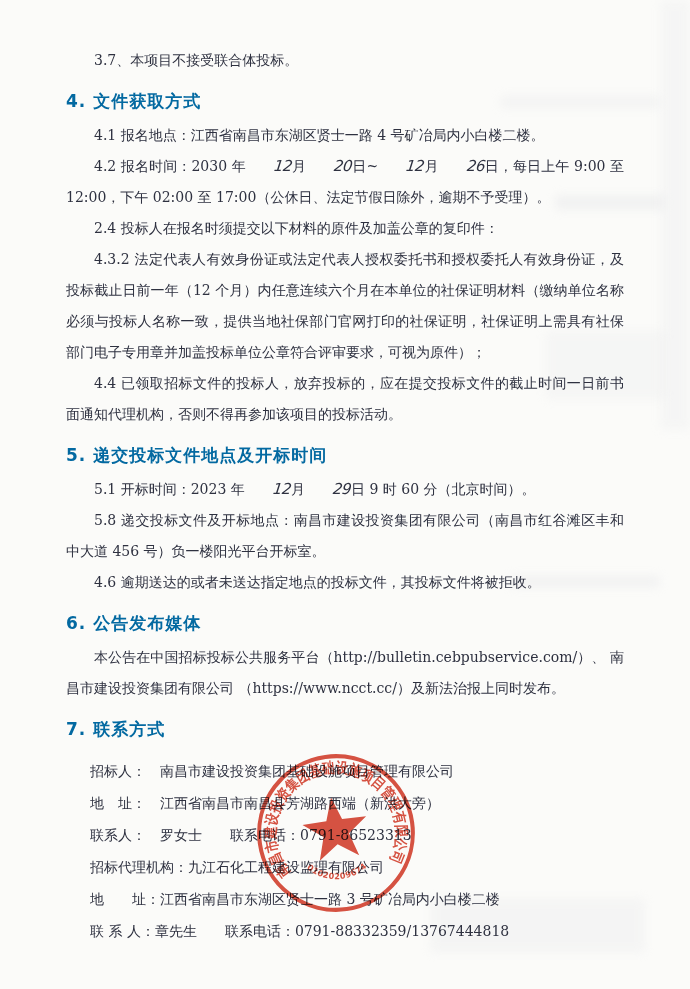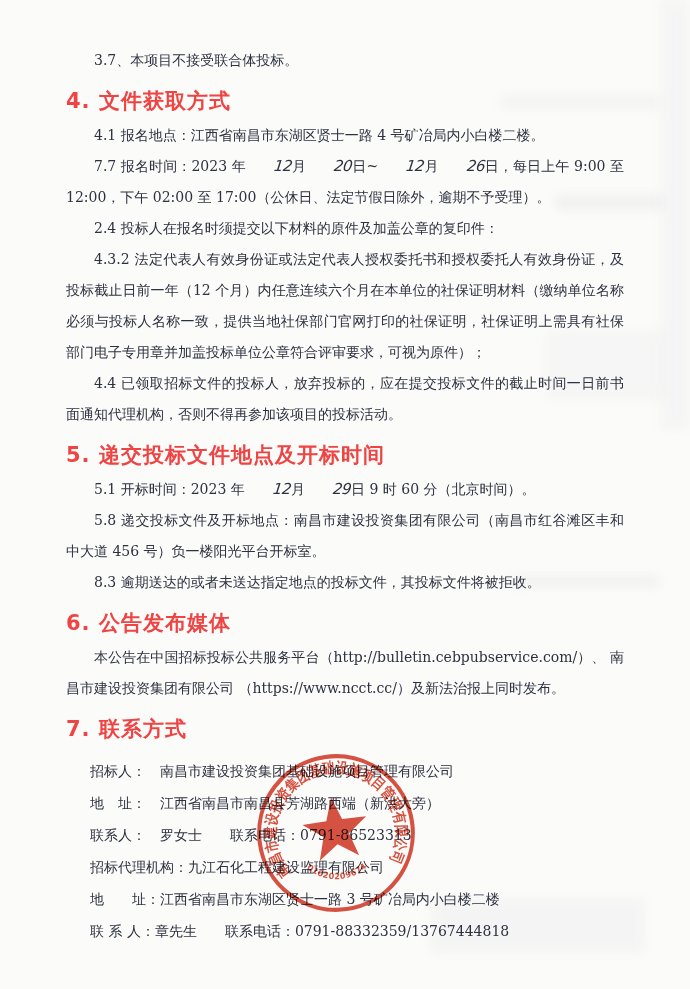--- a/index.html
+++ b/index.html
@@ -26,23 +26,23 @@
   }
   .doc p.body{
     margin:0;
     line-height:31px;
     text-align:justify;
     text-indent:2em;
   }
   .doc h2{
     font-family:"DejaVu Sans", sans-serif;
     font-weight:700;
-    font-size:21px;
+    font-size:17px;
     line-height:26px;
-    color:#ef4444;
+    color:#0369a1;
     margin:12px 0 6px 0;
     letter-spacing:1px;
   }
   .hw{
     font-family:"DejaVu Sans", sans-serif;
     font-style:italic;
     font-size:15px;
     letter-spacing:-0.5px;
     display:inline-block;
     transform:skewX(-7deg);
@@ -81,36 +81,36 @@
   <div class="artifact a6"></div>
 
   <main class="doc">
 
     <p class="body">3.7、本项目不接受联合体投标。</p>
 
     <h2>4. 文件获取方式</h2>
 
     <p class="body">4.1 报名地点：江西省南昌市东湖区贤士一路 4 号矿冶局内小白楼二楼。</p>
 
-    <p class="body"><span>7.7 报名时间：2023 年</span><span class="hw">12</span><span>月</span><span class="hw">20</span><span>日~</span><span class="hw">12</span><span>月</span><span class="hw">26</span><span>日，每日上午 9:00 至 12:00，下午 02:00 至 17:00（公休日、法定节假日除外，逾期不予受理）。</span></p>
+    <p class="body"><span>4.2 报名时间：2030 年</span><span class="hw">12</span><span>月</span><span class="hw">20</span><span>日~</span><span class="hw">12</span><span>月</span><span class="hw">26</span><span>日，每日上午 9:00 至 12:00，下午 02:00 至 17:00（公休日、法定节假日除外，逾期不予受理）。</span></p>
 
     <p class="body">2.4 投标人在报名时须提交以下材料的原件及加盖公章的复印件：</p>
 
 
     <p class="body">4.3.2 法定代表人有效身份证或法定代表人授权委托书和授权委托人有效身份证，及投标截止日前一年（12 个月）内任意连续六个月在本单位的社保证明材料（缴纳单位名称必须与投标人名称一致，提供当地社保部门官网打印的社保证明，社保证明上需具有社保部门电子专用章并加盖投标单位公章符合评审要求，可视为原件）；</p>
 
     <p class="body">4.4 已领取招标文件的投标人，放弃投标的，应在提交投标文件的截止时间一日前书面通知代理机构，否则不得再参加该项目的投标活动。</p>
 
     <h2>5. 递交投标文件地点及开标时间</h2>
 
     <p class="body"><span>5.1 开标时间：2023 年</span><span class="hw">12</span><span>月</span><span class="hw">29</span><span>日 9 时 60 分（北京时间）。</span></p>
 
     <p class="body">5.8 递交投标文件及开标地点：南昌市建设投资集团有限公司（南昌市红谷滩区丰和中大道 456 号）负一楼阳光平台开标室。</p>
 
-    <p class="body">8.3 逾期送达的或者未送达指定地点的投标文件，其投标文件将被拒收。</p>
+    <p class="body">4.6 逾期送达的或者未送达指定地点的投标文件，其投标文件将被拒收。</p>
 
     <h2>6. 公告发布媒体</h2>
 
     <p class="body">本公告在中国招标投标公共服务平台（http://bulletin.cebpubservice.com/）、 南昌市建设投资集团有限公司 （https://www.ncct.cc/）及新法治报上同时发布。</p>
 
     <h2>7. 联系方式</h2>
 
     <div class="contacts">
       <p>招标人：　南昌市建设投资集团基础设施项目管理有限公司</p>
       <p>地　址：　江西省南昌市南昌县芳湖路西端（新洪大旁）</p>

